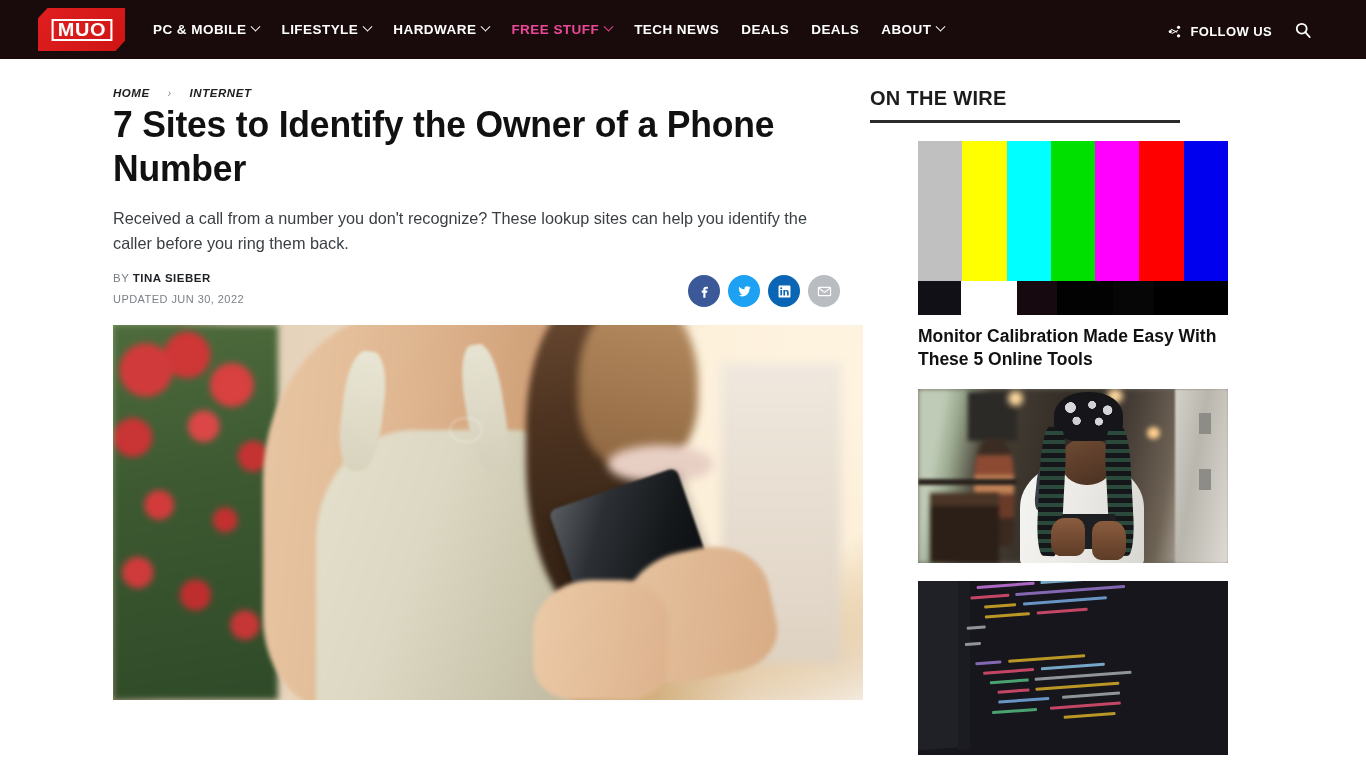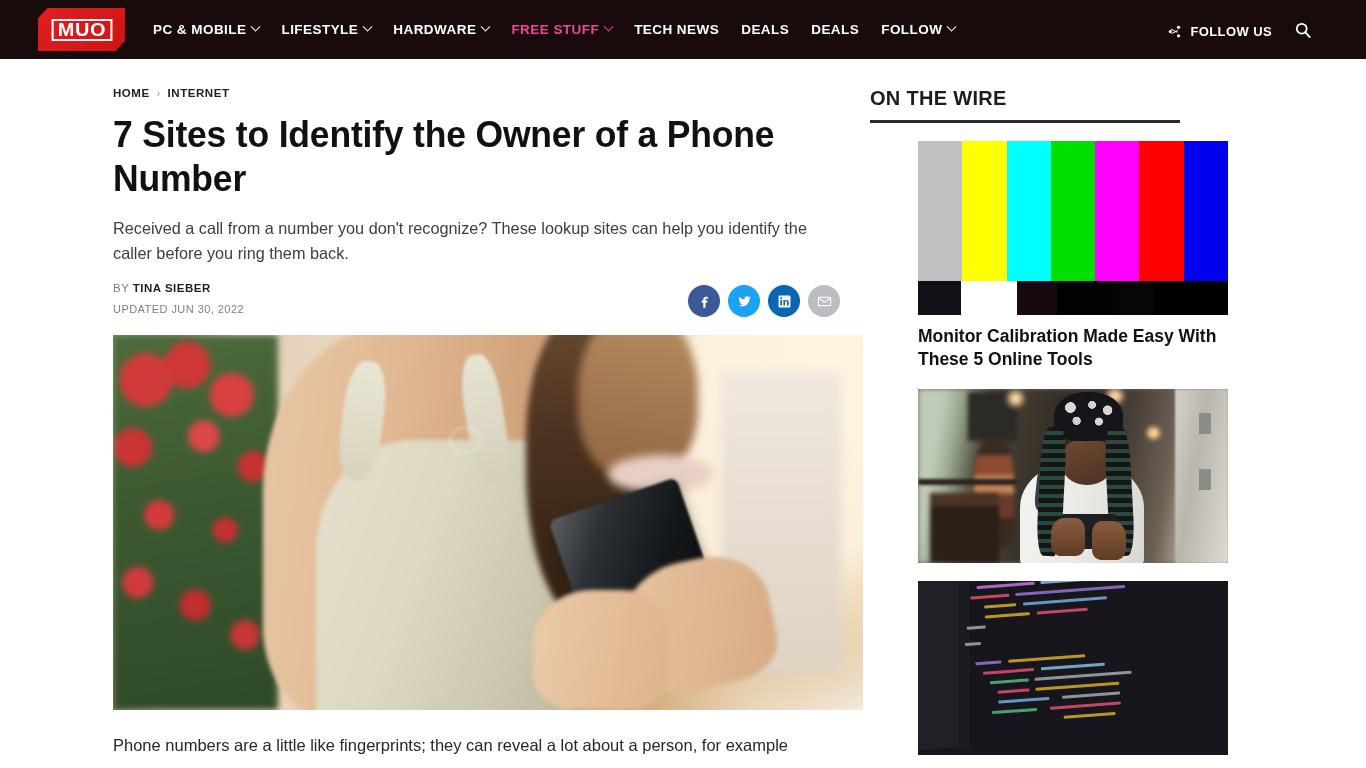--- a/index.html
+++ b/index.html
@@ -96,24 +96,25 @@
     padding-top: 28px;
   }
   .side-col {
     width: 430px;
     padding-left: 30px;
     padding-top: 28px;
   }
 
   
   .breadcrumb {
-    display: flex; align-items: center; gap: 7px;
+    display: flex; align-items: center; gap: 18px;
     font-size: 11.5px; font-weight: bold; letter-spacing: 0.55px;
     color: #202020;
-    margin-bottom: 14px;
+    margin-bottom: 4px;
+    font-style: italic;
   }
   .breadcrumb a { color: #202020; text-decoration: none; cursor: pointer; }
   .breadcrumb .sep { color: #8a8a8a; font-size: 10px; font-weight: normal; }
 
   
   h1.article-title {
     font-family: "Liberation Sans Narrow", "Liberation Sans", sans-serif;
     font-size: 37px;
     line-height: 44px;
     font-weight: bold;
@@ -252,21 +253,21 @@
     <div class="nav-item">
       <span>TECH NEWS</span>
     </div>
     <div class="nav-item">
       <span>DEALS</span>
     </div>
     <div class="nav-item">
       <span>DEALS</span>
     </div>
     <div class="nav-item">
-      <span>FOLLOW</span>
+      <span>ABOUT</span>
       <i class="caret"></i>
     </div>
   </nav>
 
   <div class="header-right">
     <div class="follow-us">
       <span class="icon-share">
         <svg width="15" height="15" viewBox="0 0 24 24" fill="#fff">
           <circle cx="18.5" cy="5.2" r="2.6"></circle>
             <circle cx="5.3" cy="12" r="2.6"></circle>
@@ -387,21 +388,20 @@
 
       <div style="position:absolute;left:60%;top:43%;width:18%;height:30%;filter:blur(1.2px);
            background:linear-gradient(125deg,#5b5f64 0%,#2c3034 30%,#15181b 68%,#0b0d0f 100%);
            border-radius:8px;transform:rotate(-19deg);box-shadow:0 4px 12px rgba(0,0,0,.35);"></div>
       <div style="position:absolute;left:68%;top:60%;width:20%;height:34%;filter:blur(2px);
            background:linear-gradient(110deg,#e7c4a1,#d7ab84);border-radius:46% 40% 30% 34%;transform:rotate(-12deg);"></div>
       <div style="position:absolute;left:56%;top:68%;width:18%;height:32%;filter:blur(2px);
            background:linear-gradient(100deg,#eccaa8,#dcb28c);border-radius:44% 34% 28% 30%;"></div>
     </div>
 
-    <p class="body-text">Phone numbers are a little like fingerprints; they can reveal a lot about a person, for example</p>
   </main>
 
   <aside class="side-col">
 
     <div class="wire-head">ON THE WIRE</div>
     <div class="wire-rule"></div>
 
     <div class="wire-card">
       <div class="wire-thumb">
         <div class="bars-top">

